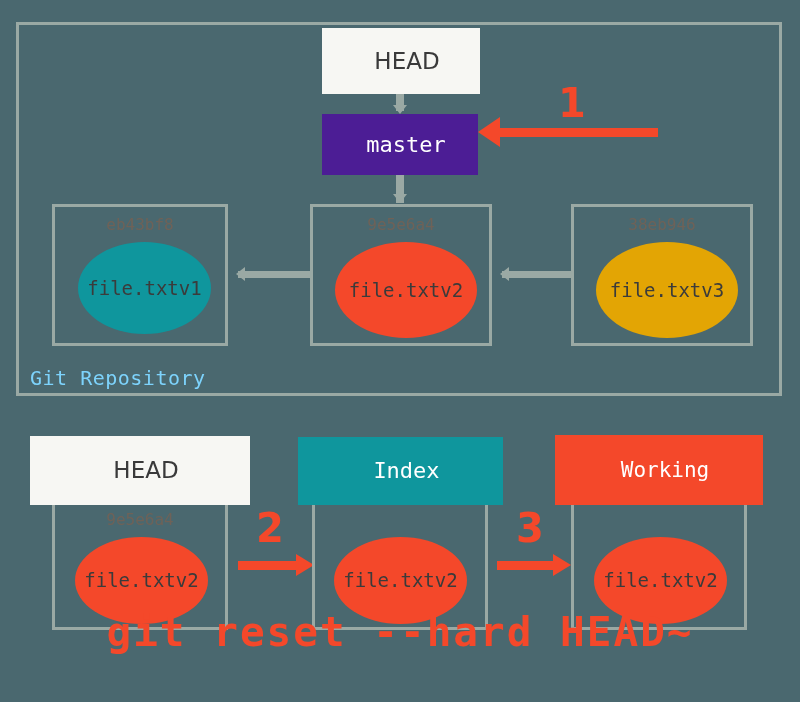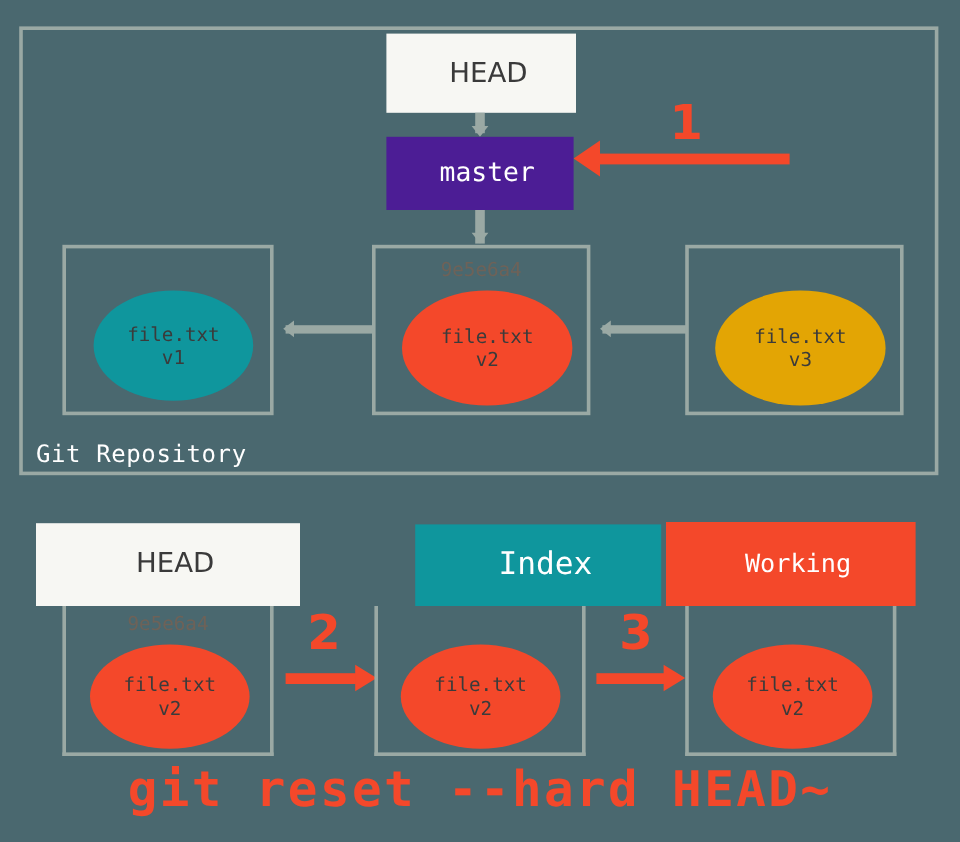--- a/index.html
+++ b/index.html
@@ -24,21 +24,21 @@
     width: 766px;
     height: 374px;
     border: 3px solid #9aa9a4;
     box-sizing: border-box;
   }
   .repo-label {
     position: absolute;
     left: 30px;
     top: 366px;
     font-size: 20px;
-    color: #ffffff;
+    color: #7dd3fc;
     letter-spacing: 0.5px;
     font-family: "DejaVu Sans Mono", monospace;
     white-space: nowrap;
   }
 
   
   .box {
     position: absolute;
     box-sizing: border-box;
     display: flex;
@@ -55,22 +55,21 @@
     font-size: 23px;
   }
   .box-master {
     background: #4c1d95;
     color: #ffffff;
     font-size: 22px;
   }
   .box-index {
     background: #0f969d;
     color: #ffffff;
-    font-size: 26px;
-    margin-left: 48px;
+    font-size: 22px;
   }
   .box-wd {
     background: #f4482a;
     color: #ffffff;
     font-size: 21px;
   }
 
   
   .commit-box {
     position: absolute;
@@ -83,26 +82,26 @@
     top: 8px;
     left: 0;
     text-align: center;
     font-size: 16px;
     color: #6e6258;
     font-family: "DejaVu Sans Mono", monospace;
   }
   .blob {
     position: absolute;
     display: flex;
-    flex-direction: column;
+    flex-direction: row;
     align-items: center;
     justify-content: center;
     border-radius: 50%;
     color: #3b3b3b;
-    font-size: 16px;
+    font-size: 19px;
     line-height: 1.2;
     font-family: "DejaVu Sans Mono", monospace;
   }
   .blob-teal { background: #0f969d; }
   .blob-orange { background: #f4482a; }
   .blob-gold { background: #e3a504; }
 
   
   .conn {
     position: absolute;
@@ -156,21 +155,21 @@
   .stage-box {
     position: absolute;
     box-sizing: border-box;
     border: 3px solid #9aa9a4;
     border-top: none;
   }
 
   .command {
     position: absolute;
     left: 0;
-    top: 634px;
+    top: 608px;
     width: 800px;
     text-align: center;
     color: #f4482a;
     font-family: "DejaVu Sans Mono", monospace;
     font-weight: bold;
     font-size: 41px;
     letter-spacing: 2px;
   }
 </style>
 </head>
@@ -189,20 +188,21 @@
   <div class="box box-master" style="left:322px; top:114px; width:156px; height:61px;">master</div>
 
   <div class="conn" style="left:396px; top:175px; width:8px; height:28px;"></div>
   <div class="conn-arrow conn-arrow-down" style="left:393px; top:194px;"></div>
 
   <div class="red-arrow-line" style="left:500px; top:128px; width:158px;"></div>
   <div class="red-arrow-head red-head-left" style="left:478px; top:117px;"></div>
   <div class="step-num" style="left:558px; top:83px;">1</div>
 
   <div class="commit-box" style="left:52px; top:204px; width:176px; height:142px;">
+    <div class="commit-hash">eb43bf8</div>
     <div class="blob blob-teal" style="left:23px; top:35px; width:133px; height:92px;">
       <span>file.txt</span>
       <span>v1</span>
     </div>
   </div>
 
   <div class="conn" style="left:238px; top:271px; width:72px; height:7px;"></div>
   <div class="conn-arrow conn-arrow-left" style="left:236px; top:267px;"></div>
 
   <div class="commit-box" style="left:310px; top:204px; width:182px; height:142px;">
@@ -210,20 +210,21 @@
     <div class="blob blob-orange" style="left:22px; top:35px; width:142px; height:96px;">
       <span>file.txt</span>
       <span>v2</span>
     </div>
   </div>
 
   <div class="conn" style="left:502px; top:271px; width:70px; height:7px;"></div>
   <div class="conn-arrow conn-arrow-left" style="left:500px; top:267px;"></div>
 
   <div class="commit-box" style="left:571px; top:204px; width:182px; height:142px;">
+    <div class="commit-hash">38eb946</div>
     <div class="blob blob-gold" style="left:22px; top:35px; width:142px; height:96px;">
       <span>file.txt</span>
       <span>v3</span>
     </div>
   </div>
 
   <div class="stage-box" style="left:52px; top:505px; width:176px; height:125px;"></div>
   <div class="box box-head" style="left:30px; top:436px; width:220px; height:69px;">HEAD</div>
   <div style="position:absolute; left:52px; top:510px; width:176px; text-align:center; font-size:16px; color:#6e6258; font-family:'DejaVu Sans Mono', monospace;">9e5e6a4</div>
   <div class="blob blob-orange" style="left:75px; top:537px; width:133px; height:87px;">

